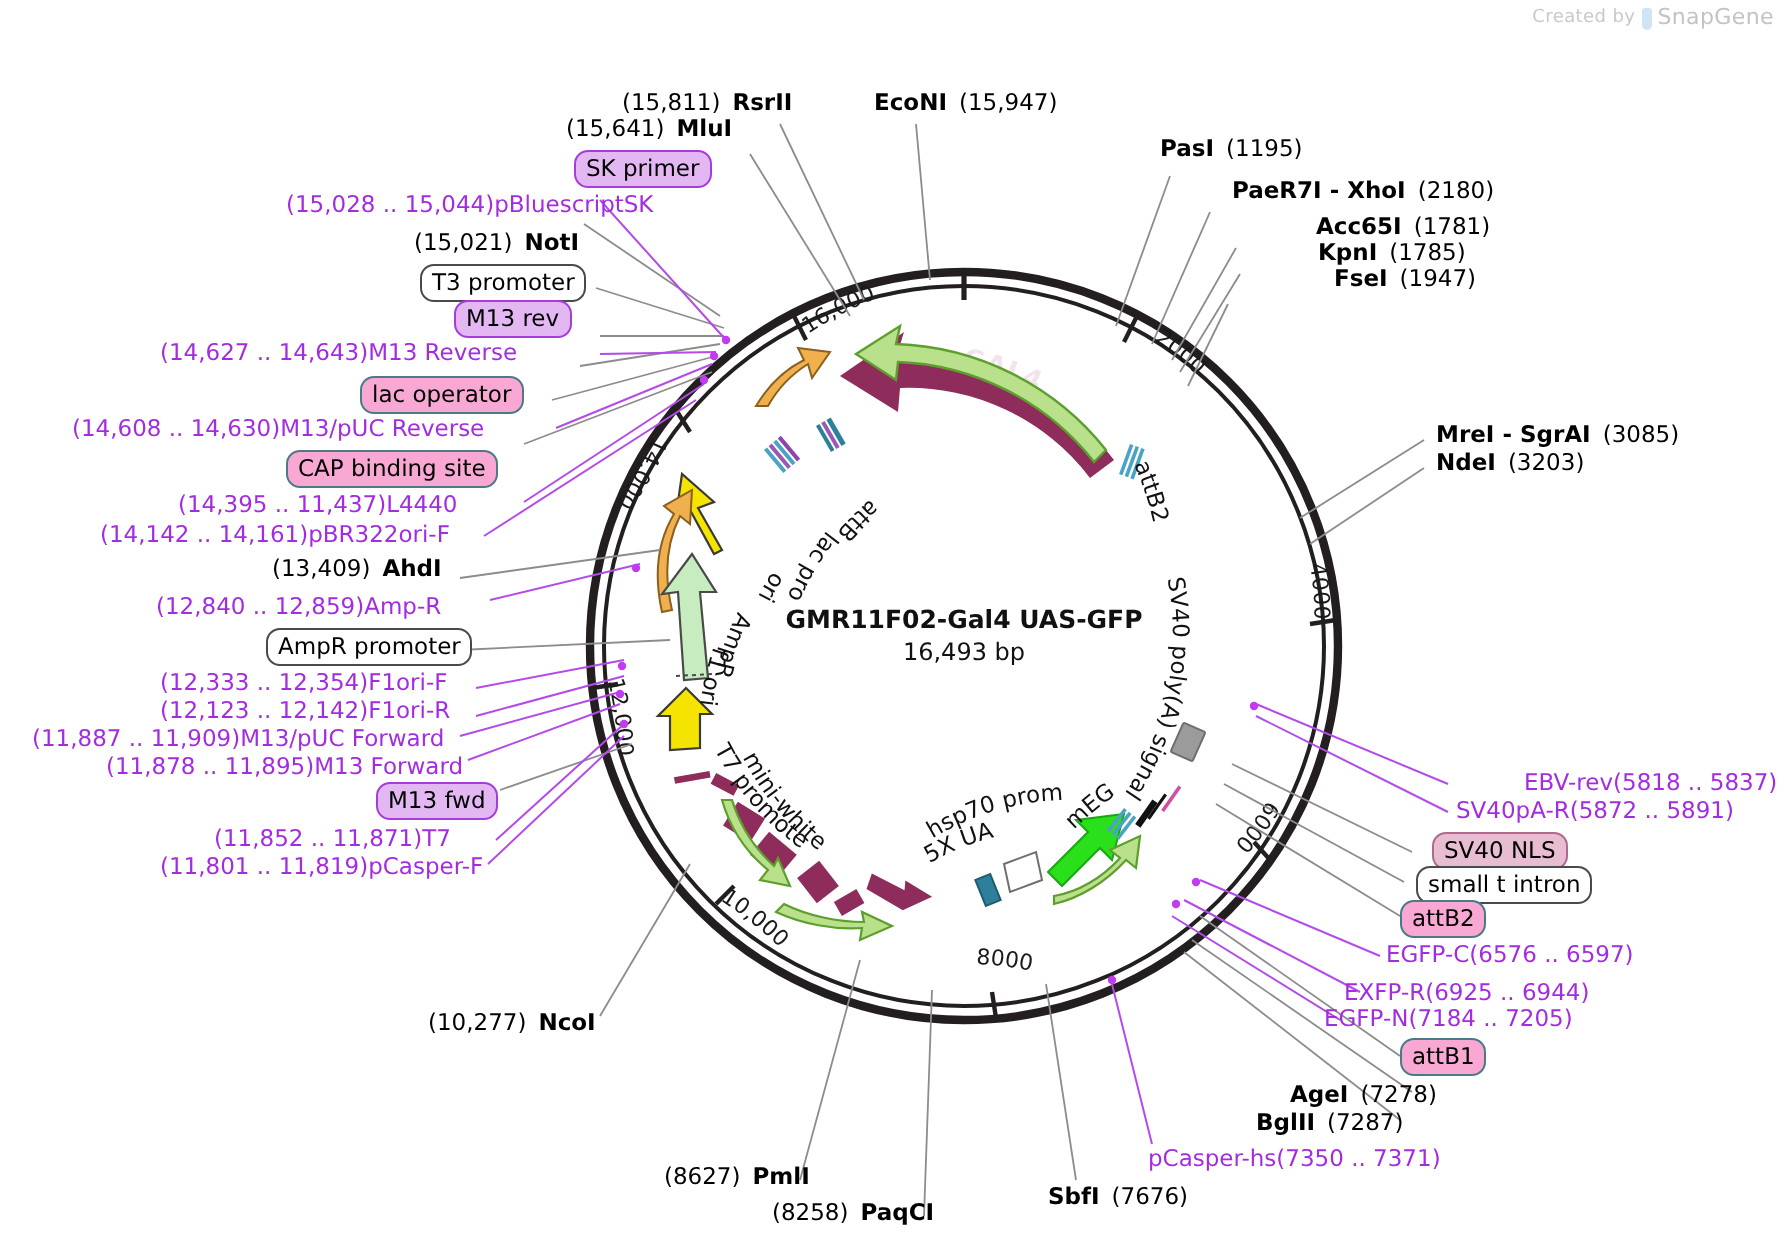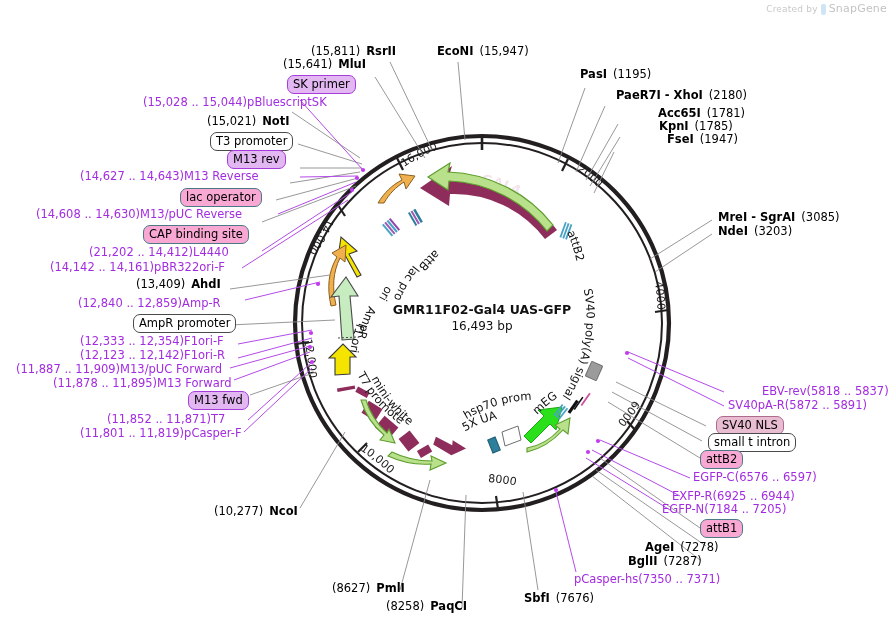--- a/index.html
+++ b/index.html
@@ -338,21 +338,21 @@
 
   <div class="tag teal" style="left:180px;top:188px;">lac operator</div>
 
   <div class="prow" style="left:36px;top:207px;">
     <span>(14,608 .. 14,630)</span><span class="sp"></span><span>M13/pUC Reverse</span>
   </div>
 
   <div class="tag teal" style="left:143px;top:225px;">CAP binding site</div>
 
   <div class="prow" style="left:89px;top:245px;">
-    <span>(21,202 .. 14,412)</span><span class="sp"></span><span>L4440</span>
+    <span>(14,395 .. 11,437)</span><span class="sp"></span><span>L4440</span>
   </div>
   <div class="prow" style="left:50px;top:260px;">
     <span>(14,142 .. 14,161)</span><span class="sp"></span><span>pBR322ori-F</span>
   </div>
 
   <div class="erow" style="left:136px;top:277px;">
     <span class="p">(13,409)</span><span class="sp"></span><b>AhdI</b>
   </div>
 
   <div class="prow" style="left:78px;top:296px;">

